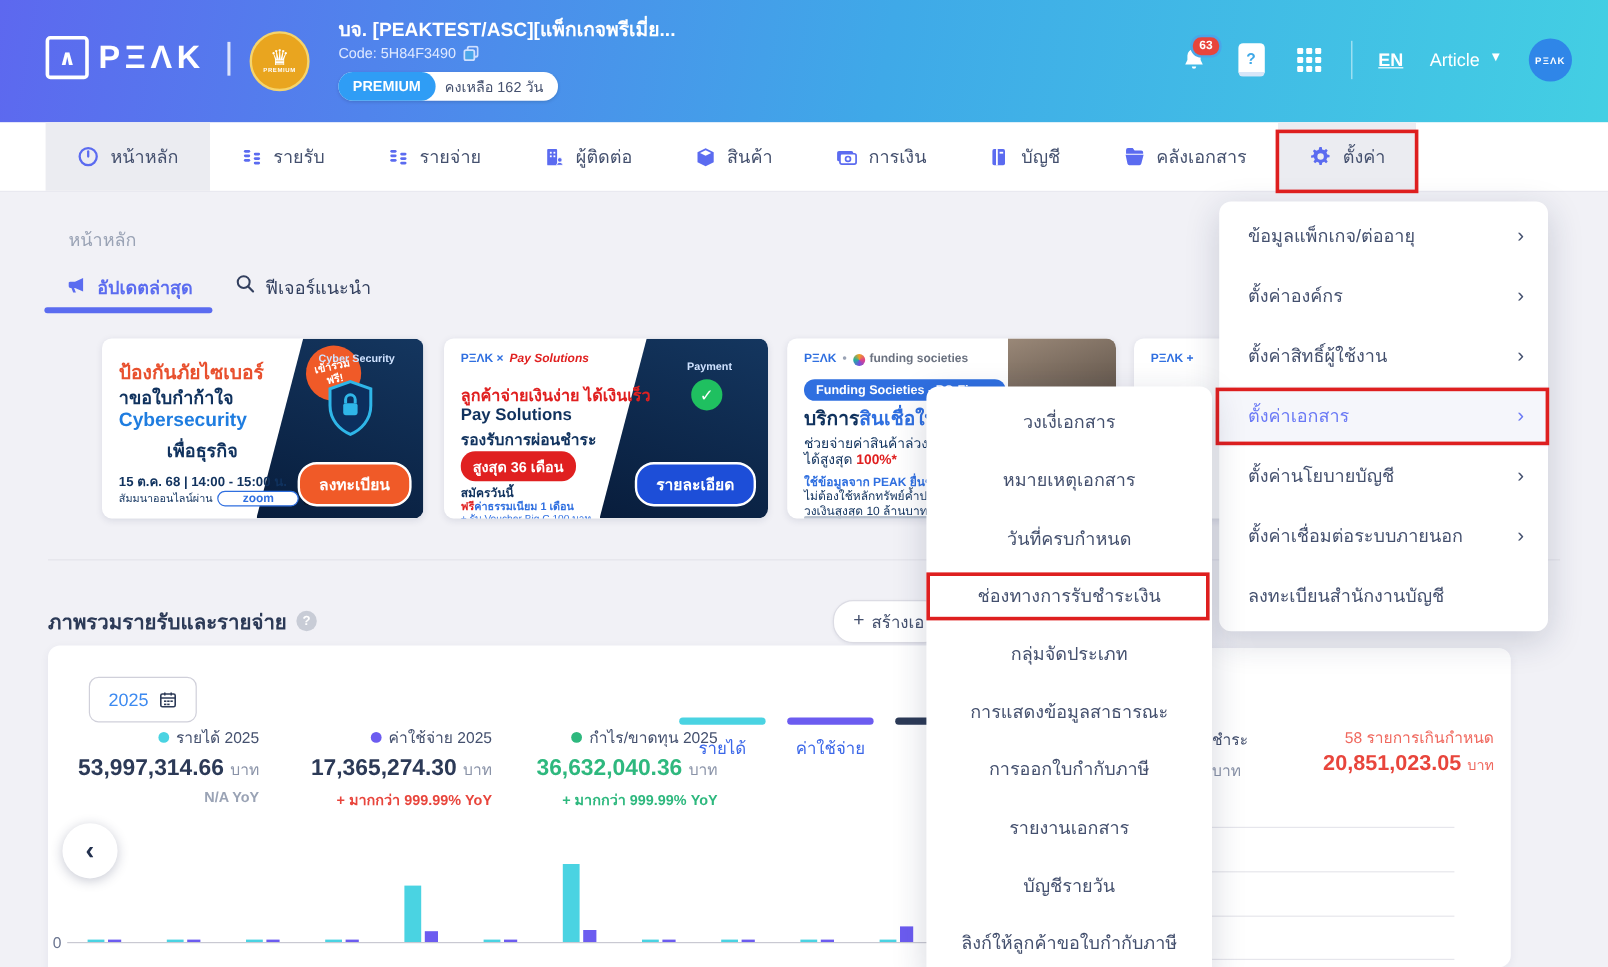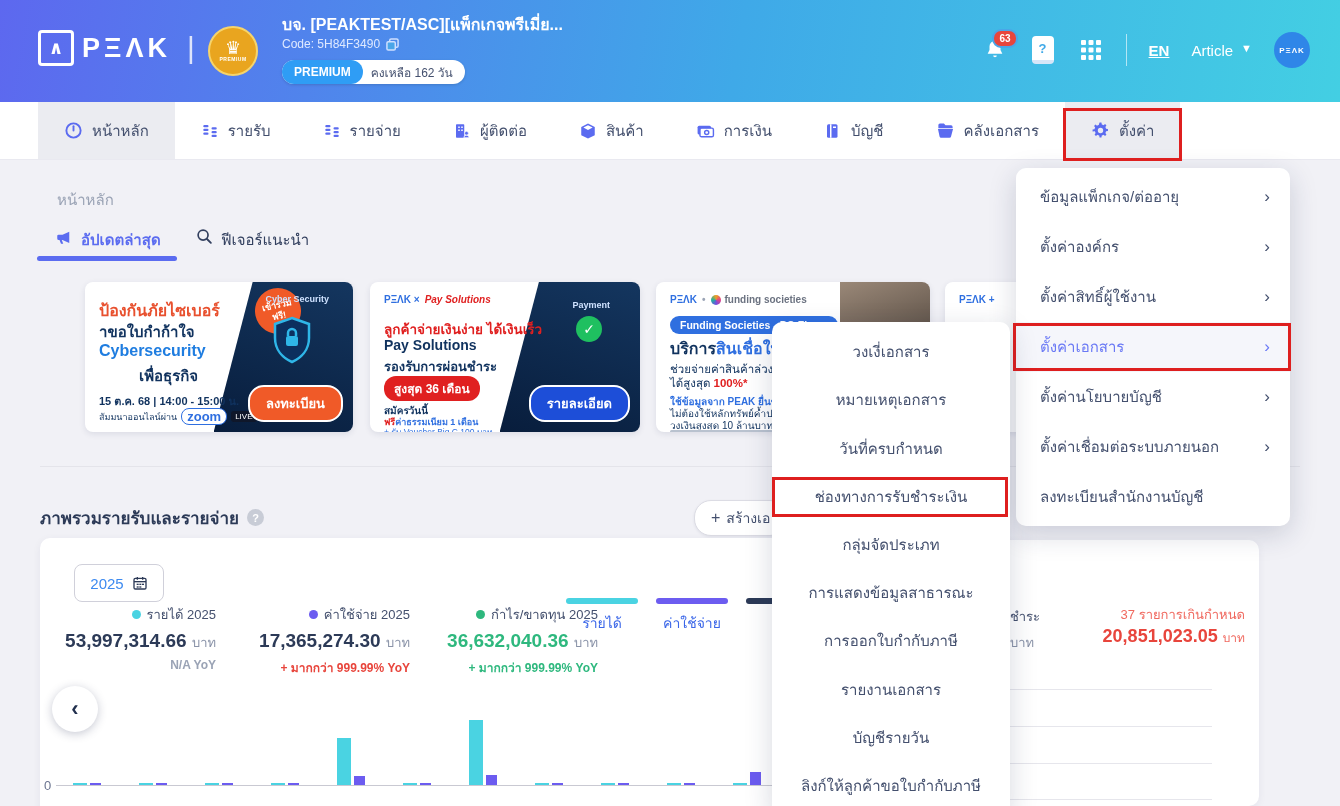--- a/index.html
+++ b/index.html
@@ -65,21 +65,21 @@
   .b-dark{position:absolute;right:0;top:0;bottom:0;width:52%;
           background:linear-gradient(200deg,#14365f,#081d3c);
           clip-path:polygon(28% 0,100% 0,100% 100%,0 100%);}
   .b1 .t1{position:absolute;left:14px;top:16px;color:#e8502e;font-weight:bold;font-size:16px;}
   .b1 .t2{position:absolute;left:14px;top:38px;color:#10325e;font-weight:bold;font-size:15px;}
   .b1 .t3{position:absolute;left:14px;top:60px;color:#1f7de0;font-weight:bold;font-size:16px;}
   .b1 .t4{position:absolute;left:14px;top:82px;color:#10325e;font-weight:bold;font-size:15px;margin-left:40px;}
   .b1 .date{position:absolute;left:14px;top:110px;color:#10325e;font-weight:bold;font-size:11px;}
   .b1 .sub{position:absolute;left:14px;top:126px;color:#10325e;font-size:9px;display:flex;gap:4px;align-items:center;}
   .zoom-pill{background:#fff;border:1px solid #2f6fe0;color:#2f6fe0;font-weight:bold;border-radius:8px;
-             font-size:13px;padding:0 5px;}
+             font-size:10px;padding:0 20px;}
   .live-pill{background:#0f172a;color:#fff;font-weight:normal;border-radius:3px;font-size:8px;padding:1px 4px;}
   .free-badge{position:absolute;left:170px;top:6px;width:46px;height:46px;border-radius:50%;background:#f05a28;
               color:#fff;font-size:9px;font-weight:bold;display:flex;flex-direction:column;align-items:center;
               justify-content:center;transform:rotate(-12deg);text-align:center;line-height:11px;}
   .b-caption{position:absolute;right:24px;top:12px;color:#cfe2ff;font-size:9px;font-weight:bold;}
   .shield{position:absolute;right:40px;top:34px;}
   .b-btn{position:absolute;right:10px;bottom:10px;border-radius:16px;color:#fff;font-weight:bold;
          font-size:13px;padding:6px 16px;border:2px solid #fff;cursor:pointer;}
   .btn-orange{background:#f05a28;}
   .btn-red{background:#1d4ed8;}
@@ -510,21 +510,21 @@
         <div class="bar" style="left: 693px; width: 14px; height: 2px; background: rgb(74, 211, 226);"></div>
         <div class="bar" style="left: 710px; width: 11px; height: 13px; background: rgb(108, 92, 240);"></div>
         <div class="bar" style="left: 759px; width: 14px; height: 2px; background: rgb(74, 211, 226);"></div>
         <div class="bar" style="left: 776px; width: 11px; height: 2px; background: rgb(108, 92, 240);"></div>
       </div>
   </div>
 
   <div class="right-card">
     <div class="rp-partial1">ชำระ</div>
     <div class="rp-partial2">บาท</div>
-    <div class="rp-count">37 รายการเกินกำหนด</div>
+    <div class="rp-count">58 รายการเกินกำหนด</div>
     <div class="rp-amount">
       <span>20,851,023.05</span> <span class="unit">บาท</span>
     </div>
     <div class="rp-line" style="top:149px;"></div>
     <div class="rp-line" style="top:186px;"></div>
     <div class="rp-line" style="top:223px;"></div>
     <div class="rp-line" style="top:259px;"></div>
   </div>
 
   <div class="settings-menu">

